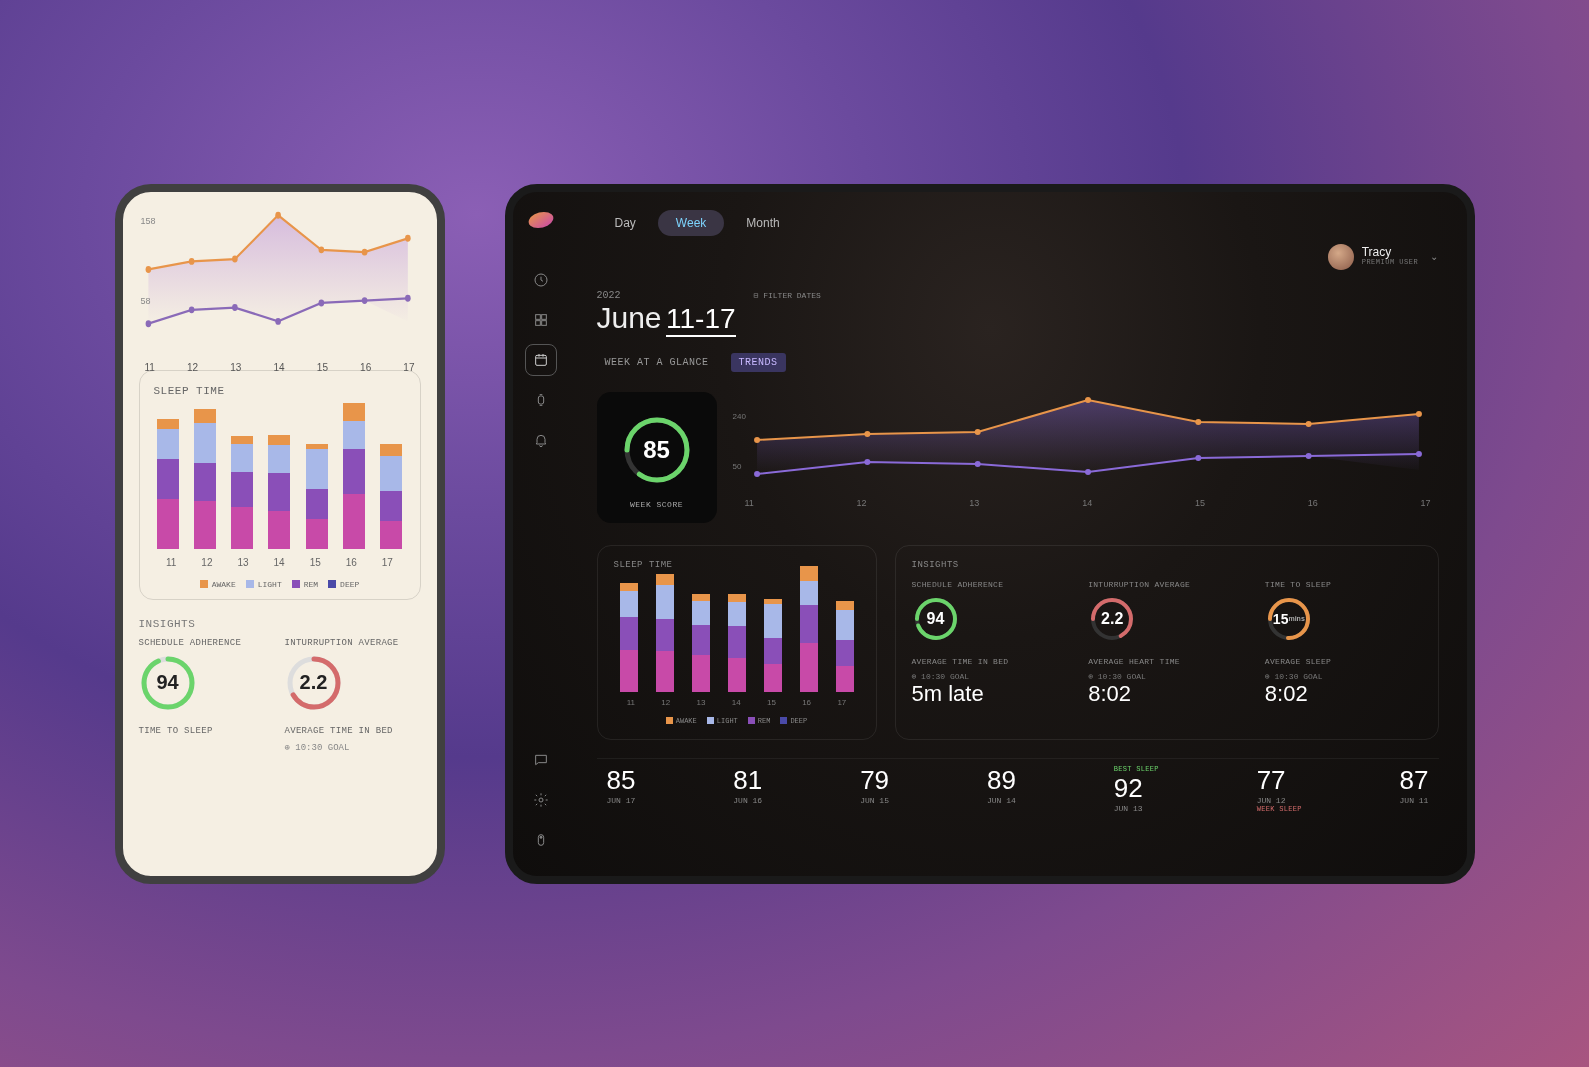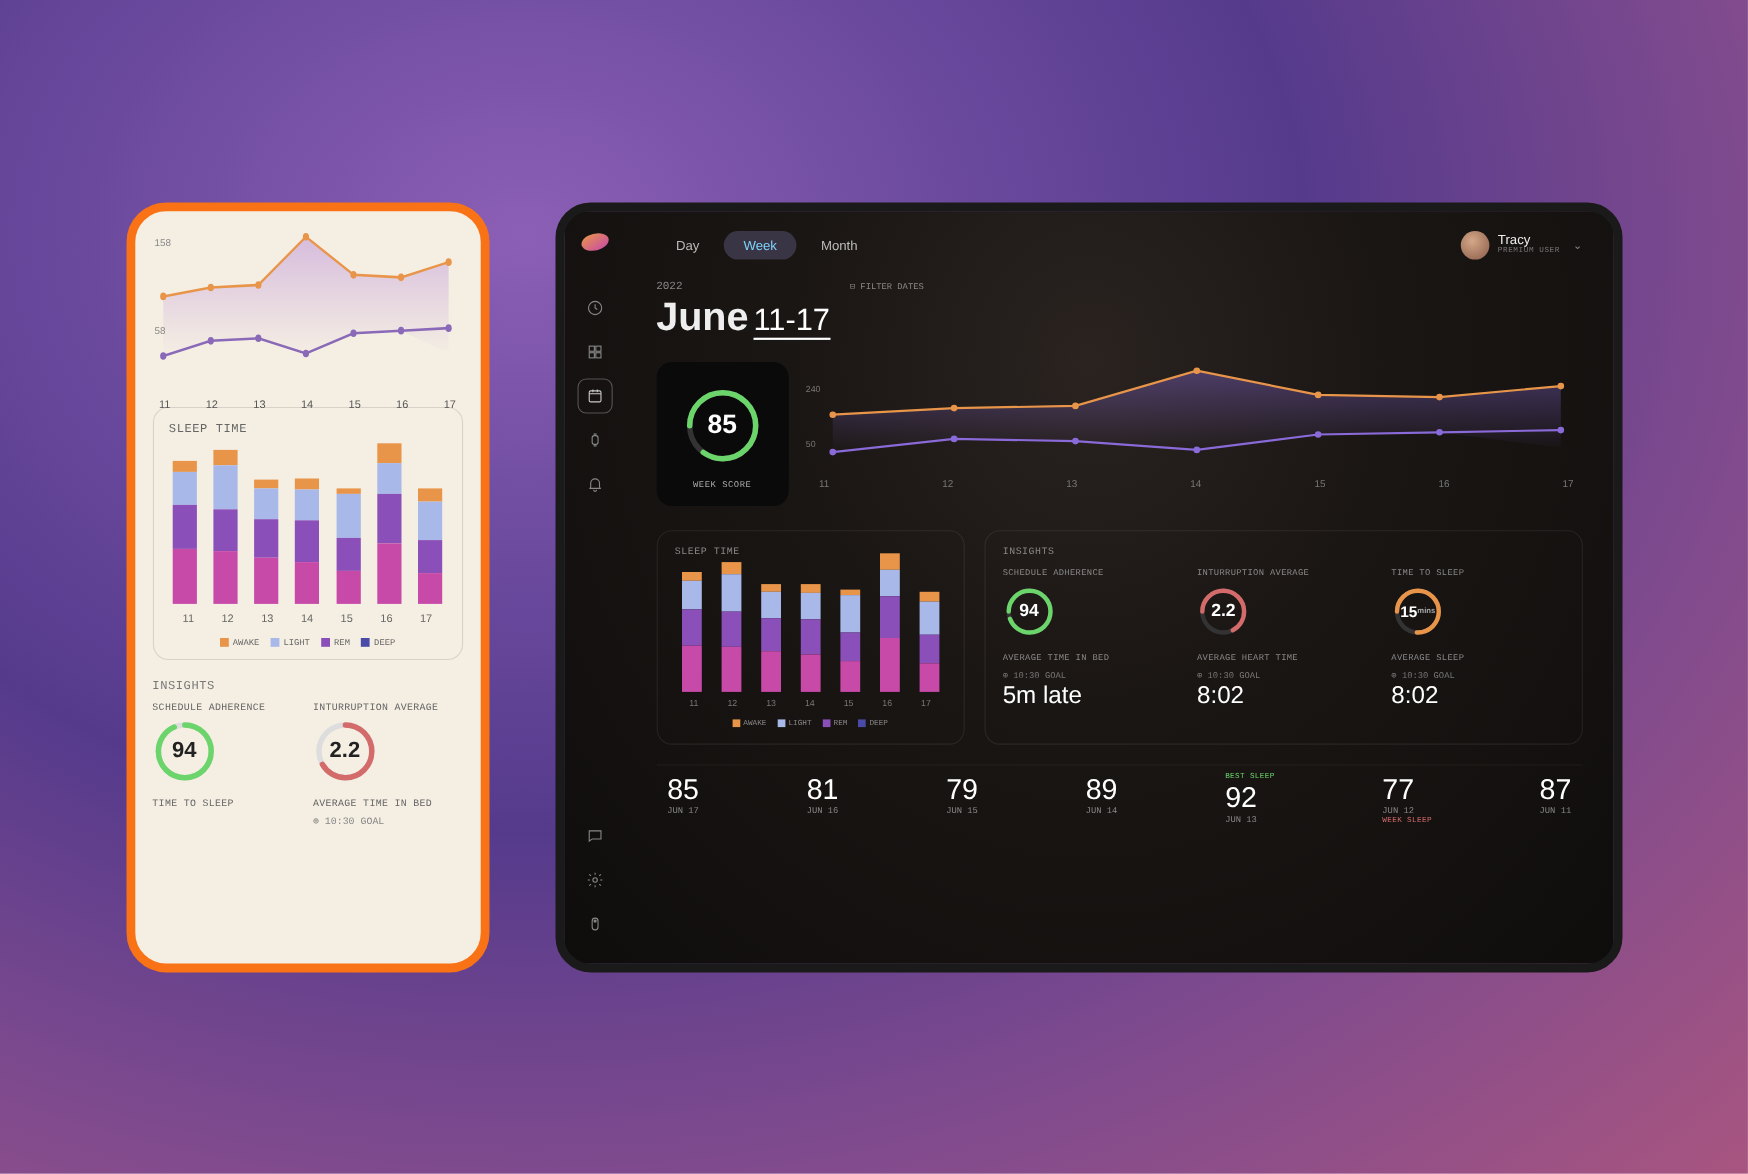--- a/index.html
+++ b/index.html
@@ -9,21 +9,21 @@
   font-family: 'Helvetica Neue', Arial, sans-serif;
   display:flex; align-items:center; justify-content:center; gap:60px;
   overflow:hidden;
 }
 
 
 .phone {
   width:330px; height:700px;
   background:#f5efe3;
   border-radius:36px;
-  border:8px solid #f97316;
+  border:8px solid #404040;
   overflow:hidden;
   padding:14px 16px;
   position:relative;
 }
 .phone .axis-tick-y { position:absolute; left:2px; font-size:9px; color:#888; }
 .phone-chart { height:150px; position:relative; margin-bottom:14px; }
 .phone-chart svg { width:100%; height:100%; }
 .phone-chart .xlabels { display:flex; justify-content:space-between; padding:0 6px; font-size:10px; color:#555; margin-top:2px;}
 .phone-card {
   border:1px solid rgba(0,0,0,.12);
@@ -62,34 +62,34 @@
 .sidebar {
   width:56px; display:flex; flex-direction:column; align-items:center; padding:20px 0; gap:8px;
 }
 .logo { width:24px; height:16px; background:linear-gradient(135deg,#e8954a,#c84aa8); border-radius:50%; transform:skew(-20deg); margin-bottom:28px;}
 .sidebar .icon{width:32px; height:32px; display:flex; align-items:center; justify-content:center; border-radius:8px; color:#888; cursor:pointer;}
 .sidebar .icon.active{border:1px solid #555; color:#ccc;}
 .sidebar .spacer{flex:1;}
 .sidebar svg{width:16px;height:16px;fill:none;stroke:currentColor;stroke-width:1.5;}
 
 .main { flex:1; padding:18px 28px 14px; display:flex; flex-direction:column; overflow:hidden;}
-.topbar { display:flex; align-items:center; gap:8px;}
+.topbar { display:flex; align-items:flex-start; gap:8px;flex-direction:column;}
 .period-tabs{display:flex; gap:4px;}
 .period-tabs .tab{padding:6px 18px; border-radius:18px; font-size:12px; color:#bbb; cursor:pointer;}
 .period-tabs .tab.active{background:#3a3544; color:#7dd3fc;}
 .user-chip{margin-left:auto; display:flex; align-items:center; gap:8px; cursor:pointer;}
 .user-chip .avatar{width:26px;height:26px;border-radius:50%;background:radial-gradient(circle at 40% 35%,#d4a888,#8a5a48);}
 .user-chip .meta{line-height:1.1;}
 .user-chip .name{font-size:12px;color:#eee;}
 .user-chip .role{font-size:7px;color:#777;font-family:'Courier New',monospace;letter-spacing:.5px;}
 .chev{color:#888;font-size:10px;margin-left:4px;}
 
 .daterow{display:flex; align-items:baseline; gap:8px; margin-top:20px;}
 .daterow .year{font-family:'Courier New',monospace; font-size:10px; color:#888;}
-.daterow .month{font-size:36px; color:#eee; font-weight:700;}
+.daterow .month{font-size:30px; color:#eee; font-weight:400;}
 .daterow .days{font-size:28px; color:#fff; border-bottom:2px solid #fff; padding-bottom:1px; font-weight:400;}
 .daterow .filter{font-family:'Courier New',monospace; font-size:8px; color:#888; margin-left:10px; cursor:pointer;}
 
 .subtabs{display:flex; gap:14px; margin-top:18px; font-family:'Courier New',monospace; font-size:10px; letter-spacing:.5px;}
 .subtabs .st{color:#999; padding:4px 8px; cursor:pointer;}
 .subtabs .st.active{background:#3a3560; color:#c8b8ff; border-radius:3px;}
 
 .row1{display:flex; gap:20px; margin-top:20px;}
 .score-card{background:#0a0a0a; border-radius:14px; padding:22px 24px 14px; width:120px; display:flex; flex-direction:column; align-items:center;}
 .score-card .ring{width:72px;height:72px;}
@@ -349,20 +349,24 @@
 
     <div class="daterow">
       <div>
         <div class="year">2022</div>
         <span class="month">June</span>
         <span class="days">11-17</span>
       </div>
       <span class="filter">⊟ FILTER DATES</span>
     </div>
 
+    <div class="subtabs">
+      <div class="st">WEEK AT A GLANCE</div>
+      <div class="st active">TRENDS</div>
+    </div>
 
     <div class="row1">
       <div class="score-card">
         <div class="ring">
           <svg width="72" height="72">
               <circle cx="36" cy="36" r="30" stroke="#333" stroke-width="5" fill="none"></circle>
               <circle cx="36" cy="36" r="30" stroke="#6bd46b" stroke-width="5" fill="none" stroke-dasharray="188" stroke-dashoffset="28" stroke-linecap="round" transform="rotate(-90 36 36)"></circle>
             </svg>
           <div class="val">85</div>
         </div>

